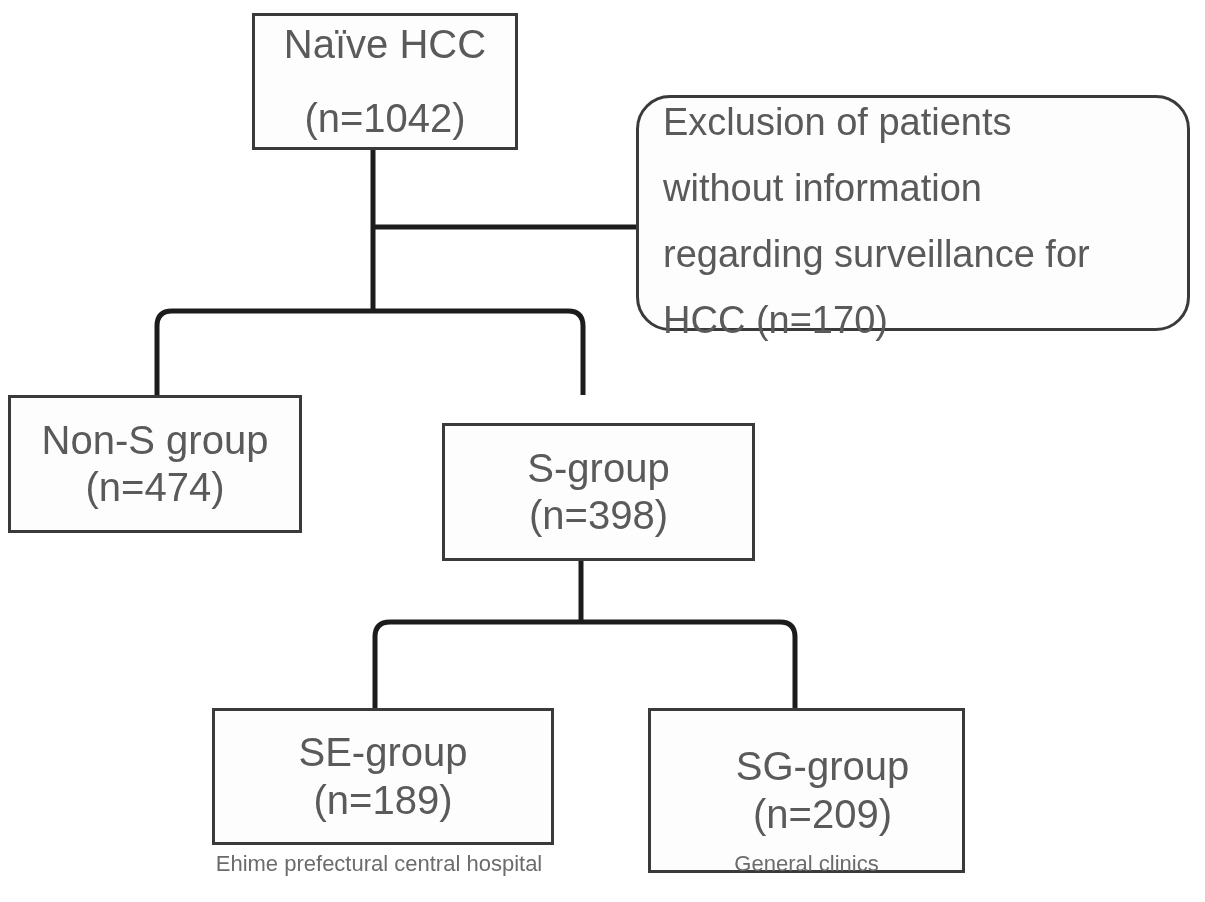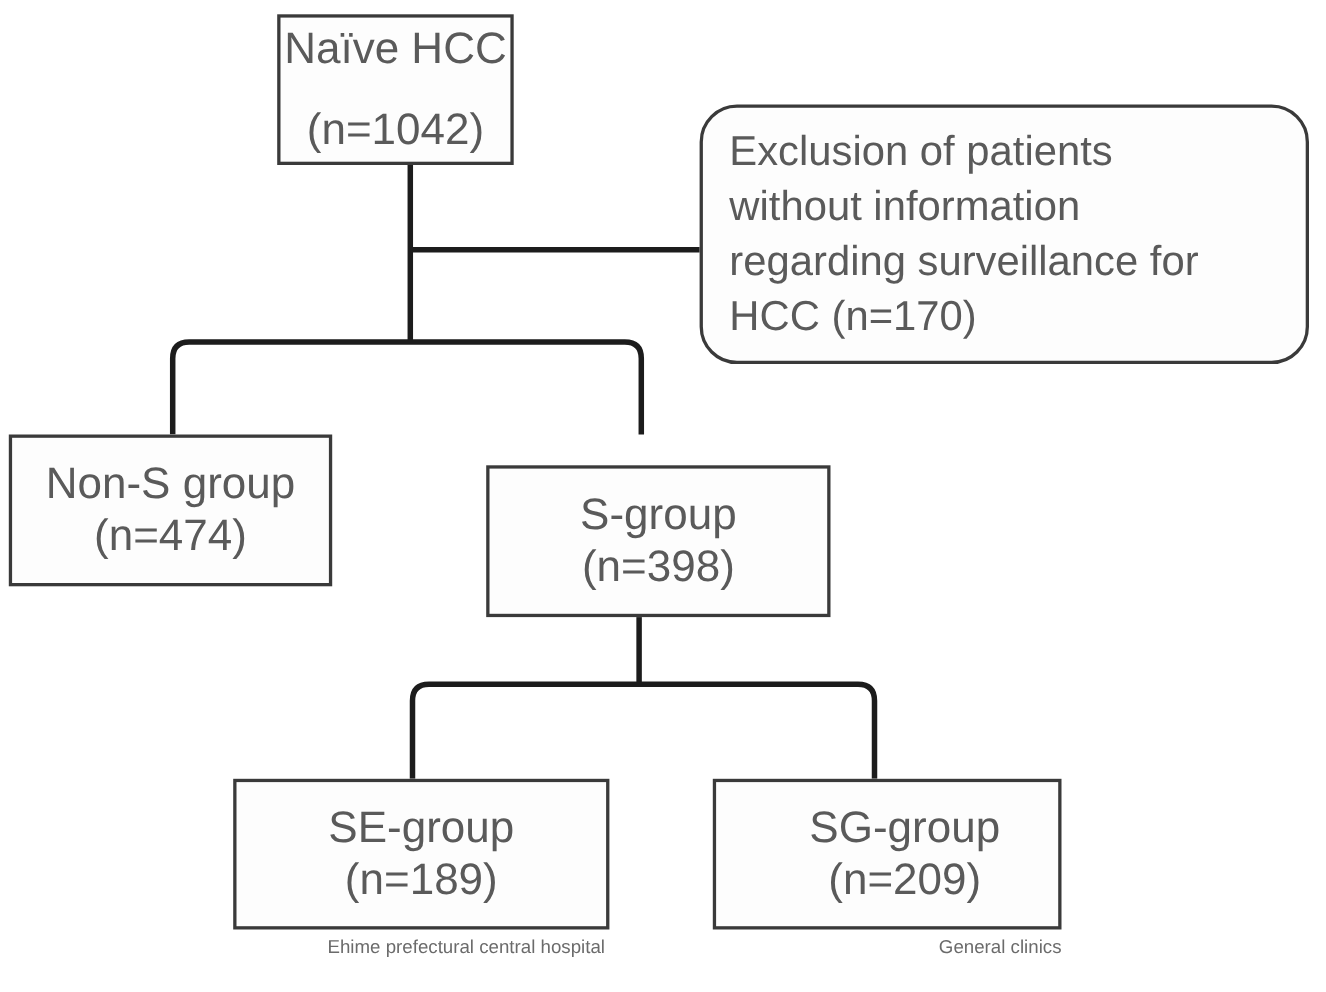--- a/index.html
+++ b/index.html
@@ -40,63 +40,63 @@
     text-align: center;
     z-index: 2;
   }
   .node .line {
     display: block;
     white-space: nowrap;
   }
 
   
   #node-naive-hcc {
-    left: 252px; top: 13px; width: 215px; height: 137px;
+    left: 252px; top: 13px; width: 266px; height: 137px;
     font-size: 40px;
     gap: 27px;
   }
   #node-exclusion {
     left: 636px; top: 95px; width: 554px; height: 236px;
     border-radius: 34px;
     align-items: flex-start;
     justify-content: center;
     padding: 6px 14px 6px 24px;
     font-size: 38px;
     line-height: 1.32;
     text-align: left;
   }
-  #node-exclusion .line { text-align: left; }
+  #node-exclusion .line { text-align: left; margin-top: 16px; }
   #node-non-s {
     left: 8px; top: 395px; width: 294px; height: 138px;
     font-size: 40px;
     align-items: center;
   }
   #node-s-group {
     left: 442px; top: 395px; width: 313px; height: 138px;
     font-size: 40px;
     margin-top: 28px;
   }
   #node-se-group {
     left: 212px; top: 708px; width: 342px; height: 137px;
     font-size: 40px;
     justify-content: center;
   }
   #node-sg-group {
-    left: 648px; top: 708px; width: 317px; height: 137px;
+    left: 648px; top: 708px; width: 317px; height: 165px;
     font-size: 40px;
     padding-left: 32px;
   }
 
   
   .caption {
     position: absolute;
     color: #6b6b6b;
-    font-size: 17px;
+    font-size: 22px;
     white-space: nowrap;
-    text-align: right;
+    text-align: center;
     z-index: 2;
   }
   #caption-se {
     left: 208px; top: 851px; width: 342px;
   }
   #caption-sg {
     left: 648px; top: 851px; width: 317px;
   }
 </style>
 </head>

